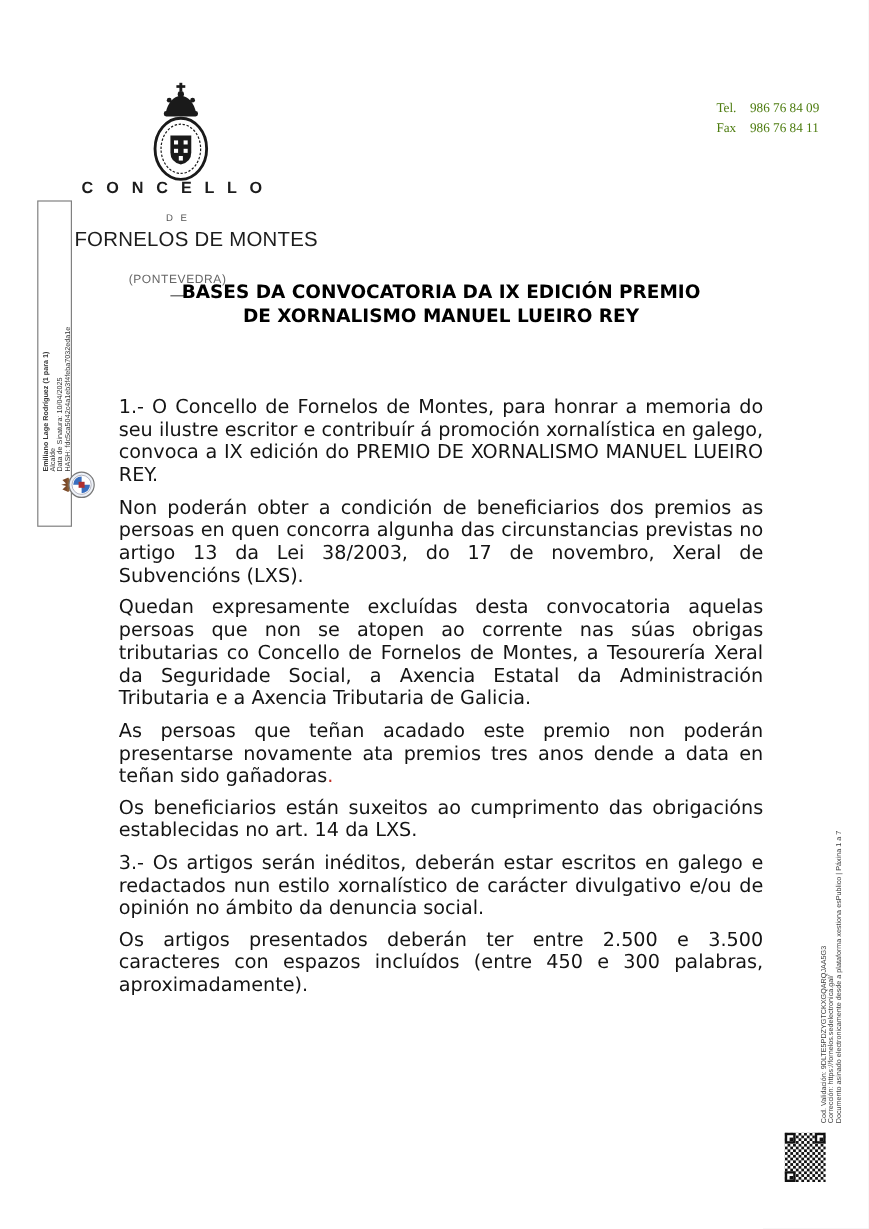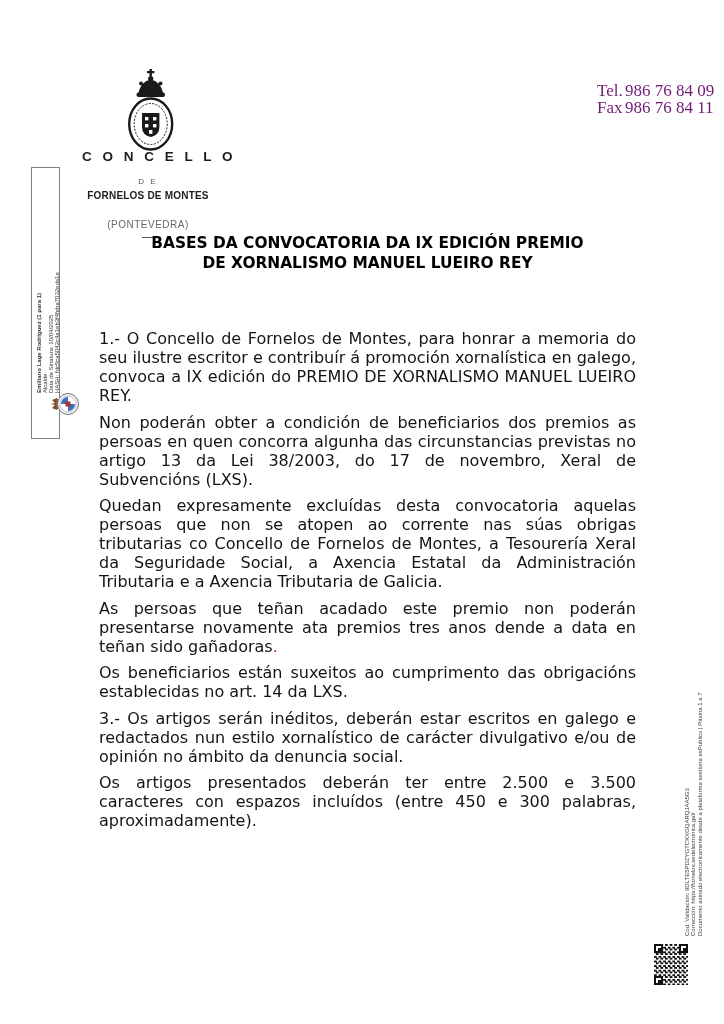--- a/index.html
+++ b/index.html
@@ -4,29 +4,29 @@
 <style>
   html,body{margin:0;padding:0;background:#e9e9e9;}
   #page{position:relative;width:724px;height:1024px;background:#ffffff;overflow:hidden;
         font-family:"DejaVu Sans",sans-serif;color:#141414;}
 
   
   .logo{position:absolute;left:122px;top:68px;width:58px;height:86px;}
 
   
   .contact{position:absolute;left:597px;top:82px;font-family:"Liberation Serif",serif;
-           font-size:17px;line-height:17px;color:#701a75;}
+           font-size:11px;line-height:17px;color:#4d7c0f;}
   .contact .row span.lbl{display:inline-block;width:28px;}
 
   
   .org{position:absolute;left:62px;top:149px;width:172px;text-align:center;
        font-family:"Liberation Sans",sans-serif;color:#1c1c1c;}
-  .org .l1{font-weight:bold;font-size:13.5px;letter-spacing:3.5px;white-space:nowrap;text-align:left;margin-left:20px;}
+  .org .l1{font-weight:bold;font-size:13.5px;letter-spacing:3.5px;white-space:nowrap;text-align:left;margin-left:6px;}
   .org .l2{font-size:8px;letter-spacing:2px;color:#555;margin-top:13px;}
-  .org .l3{font-weight:bold;font-size:10px;letter-spacing:0.2px;margin-top:4px;white-space:nowrap;}
+  .org .l3{font-weight:normal;font-size:17px;letter-spacing:0.2px;margin-top:4px;white-space:nowrap;}
   .org .l4{font-size:10px;color:#666;margin-top:18px;letter-spacing:0.5px;}
   .org .dash{width:13px;border-top:1.4px solid #555;margin:7px auto 0;}
 
   
   .title{position:absolute;left:99px;top:233px;width:537px;text-align:center;
          font-weight:bold;font-size:15.4px;line-height:20px;color:#000000;}
 
   
   .bodytext{position:absolute;left:99px;top:329px;width:537px;}
   .bodytext p{margin:0 0 7.5px 0;font-size:16px;line-height:19px;text-align:justify;}

